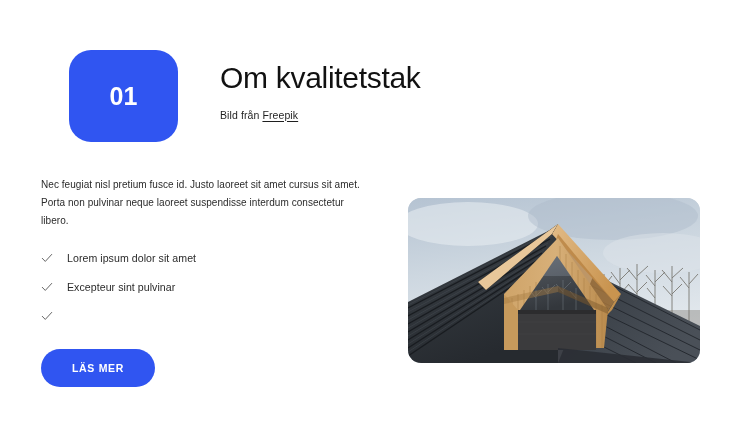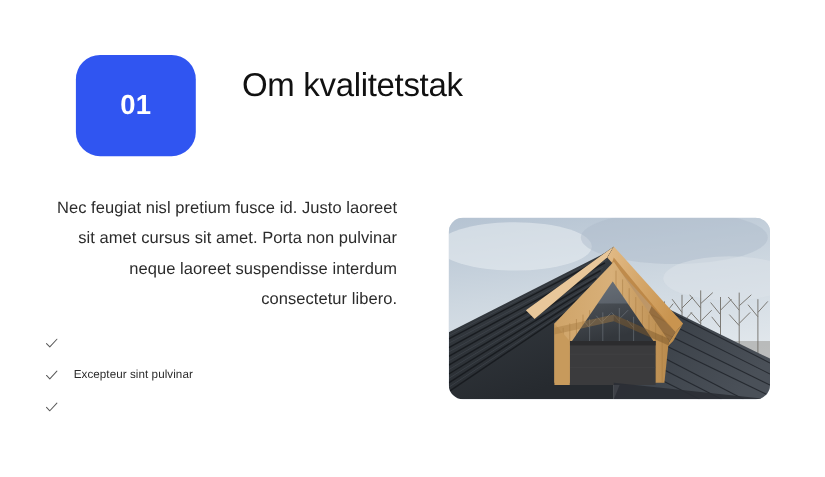--- a/index.html
+++ b/index.html
@@ -81,25 +81,24 @@
   
   .content-col {
     position: absolute;
     left: 41px;
     top: 176px;
     width: 320px;
   }
 
   .body-paragraph {
     margin: 0;
-    font-size: 15px;
+    font-size: 10px;
     line-height: 1.82;
     color: #2b2b2b;
     letter-spacing: 0.05px;
-    text-align: right;
   }
 
   .feature-list {
     list-style: none;
     margin: 21px 0 0 0;
     padding: 0;
   }
   .feature-item {
     display: flex;
     align-items: center;
@@ -165,51 +164,56 @@
 
   <div class="header-row">
 
     <div class="badge-card">
       <span class="badge-number">01</span>
     </div>
 
     <div class="title-block">
       <h1 class="page-title">Om kvalitetstak</h1>
 
+      <p class="credit-line">
+        <span>Bild från </span><a class="credit-link" href="#">Freepik</a>
+      </p>
     </div>
 
   </div>
 
   <div class="content-col">
 
     <p class="body-paragraph">Nec feugiat nisl pretium fusce id. Justo laoreet sit amet cursus sit amet. Porta non pulvinar neque laoreet suspendisse interdum consectetur libero.</p>
 
     <ul class="feature-list">
 
       <li class="feature-item">
         <svg class="check-icon" viewBox="0 0 14 14" fill="none">
           <path d="M1.5 7.4 L5 11 L12.5 2.8" stroke="currentColor" stroke-width="1.1" stroke-linecap="round" stroke-linejoin="round"></path>
         </svg>
+        <span class="feature-label">Lorem ipsum dolor sit amet</span>
       </li>
 
       <li class="feature-item">
         <svg class="check-icon" viewBox="0 0 14 14" fill="none">
           <path d="M1.5 7.4 L5 11 L12.5 2.8" stroke="currentColor" stroke-width="1.1" stroke-linecap="round" stroke-linejoin="round"></path>
         </svg>
         <span class="feature-label">Excepteur sint pulvinar</span>
       </li>
 
       <li class="feature-item">
         <svg class="check-icon" viewBox="0 0 14 14" fill="none">
           <path d="M1.5 7.4 L5 11 L12.5 2.8" stroke="currentColor" stroke-width="1.1" stroke-linecap="round" stroke-linejoin="round"></path>
         </svg>
       </li>
 
     </ul>
 
+    <button class="cta-button">LÄS MER</button>
 
   </div>
 
   <div class="photo-frame">
     <svg class="photo-svg" viewBox="0 0 292 165" preserveAspectRatio="xMidYMid slice">
       <defs>
         <linearGradient id="sky" x1="0" y1="0" x2="0.25" y2="1">
           <stop offset="0" stop-color="#b5c3d2"></stop>
           <stop offset="0.45" stop-color="#cdd7e0"></stop>
           <stop offset="1" stop-color="#e6ebef"></stop>

